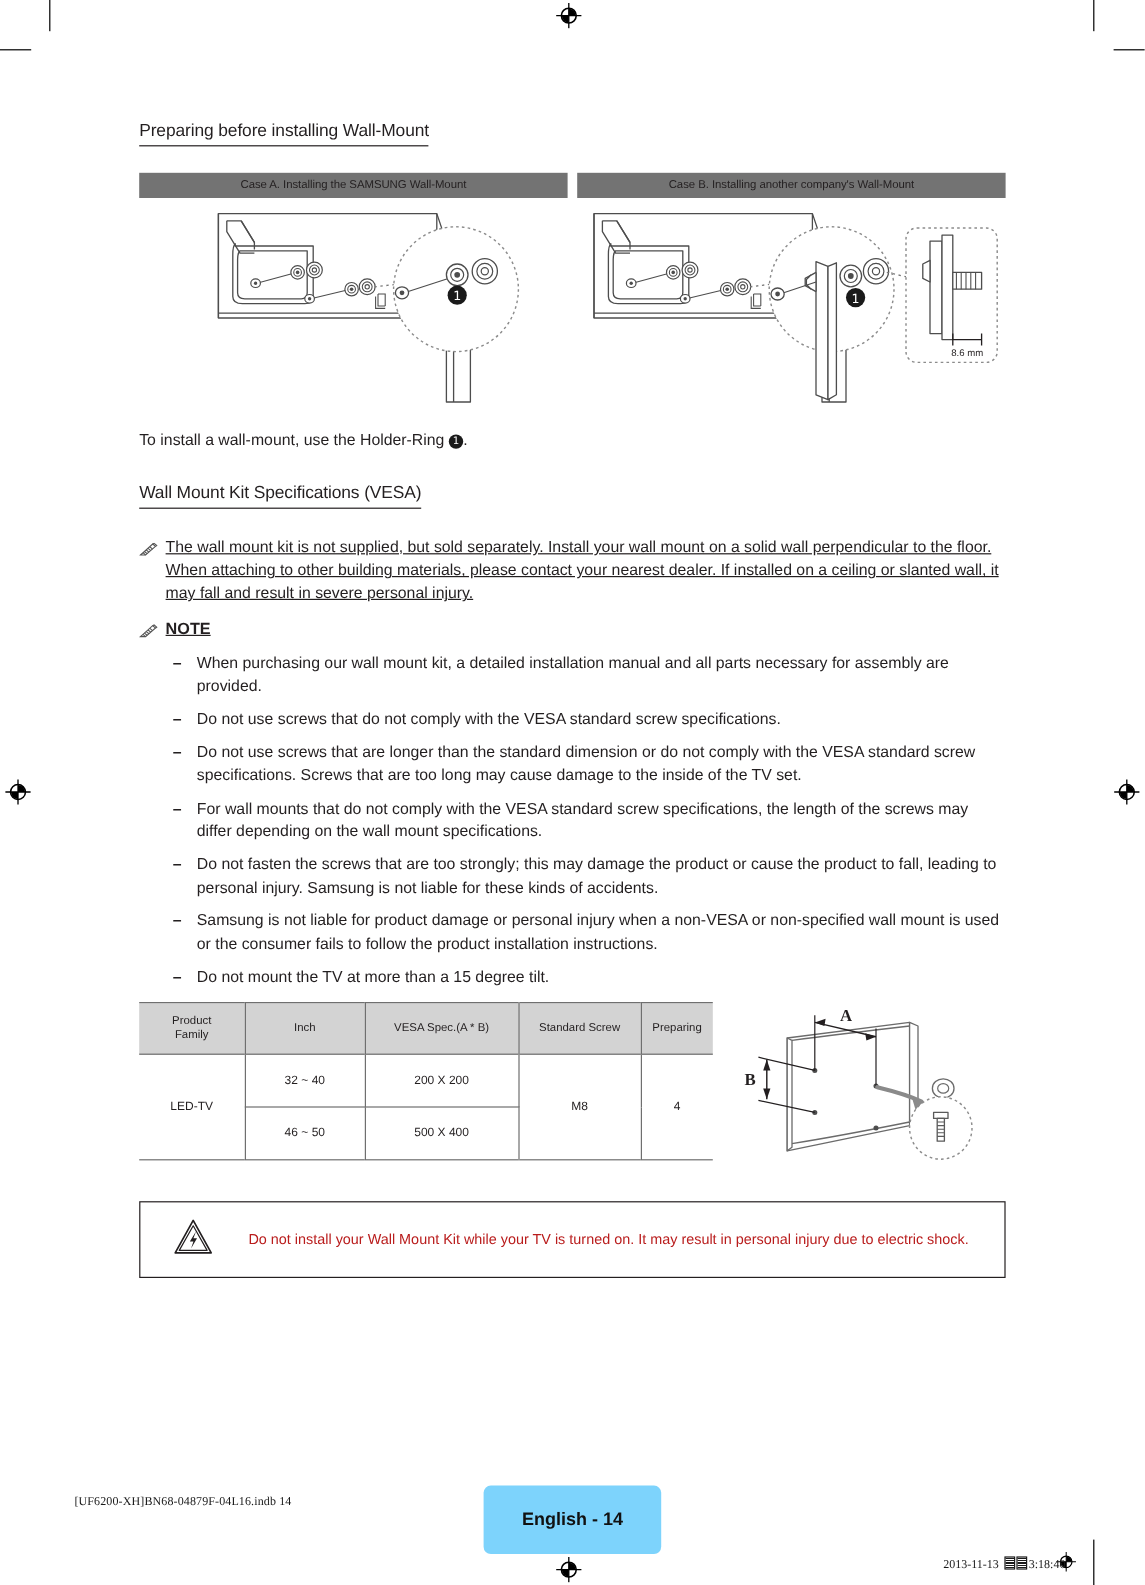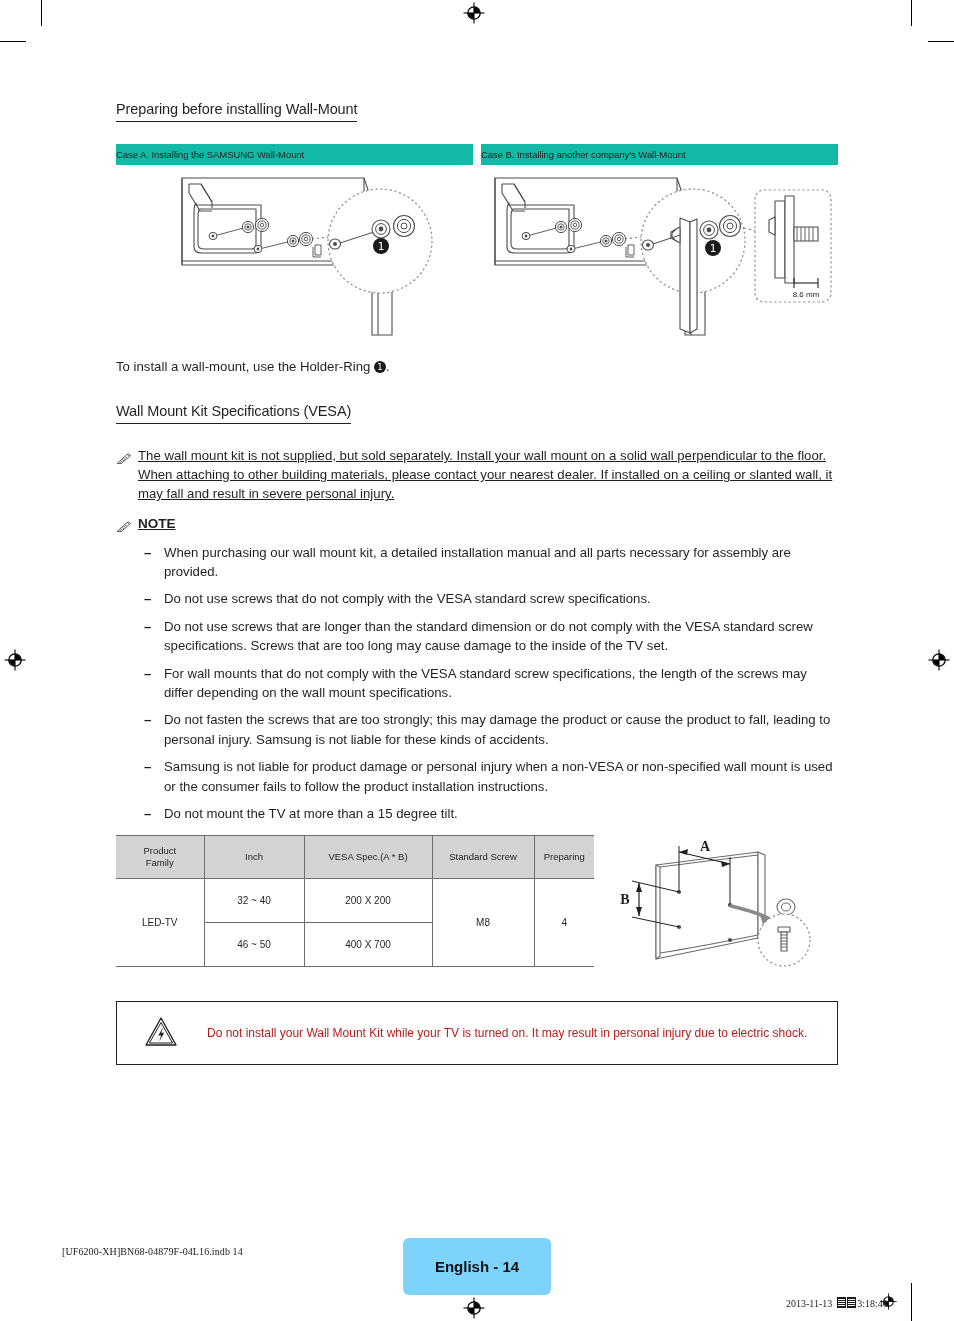--- a/index.html
+++ b/index.html
@@ -41,22 +41,22 @@
   .section-head-wrap { display: block; margin-bottom: 10px; }
 
   
   .cases {
     display: flex;
     gap: 8px;
     margin-top: 3px;
   }
   .case-col { width: 357px; }
   .case-title {
-    background: #14b8a6;
-    text-align: left;
+    background: #737373;
+    text-align: center;
     font-size: 9.5px;
     color: #231f20;
     padding: 5px 0 5px 0;
     letter-spacing: -0.05px;
   }
   .case-figure {
     height: 178px;
     position: relative;
   }
   .case-figure svg { position: absolute; left: 0; top: 0; }
@@ -532,21 +532,21 @@
       <tbody>
         <tr class="split">
           <td class="col-sep" rowspan="2">LED-TV</td>
           <td class="col-sep inner">32 ~ 40</td>
           <td class="col-sep inner">200 X 200</td>
           <td class="col-sep" rowspan="2">M8</td>
           <td rowspan="2">4</td>
         </tr>
         <tr>
           <td class="col-sep">46 ~ 50</td>
-          <td class="col-sep">400 X 700</td>
+          <td class="col-sep">500 X 400</td>
         </tr>
       </tbody>
     </table>
 
     <div class="tv-figure">
       <svg width="230" height="140" viewBox="0 0 230 140">
 
         <g fill="#fff" stroke="#6b6b6b" stroke-width="1.1" stroke-linejoin="round">
           <path d="M48 30 L150 17 L150 103 L48 124 Z"></path>
           <path d="M150 17 L157 20 L157 106 L150 103 Z"></path>

